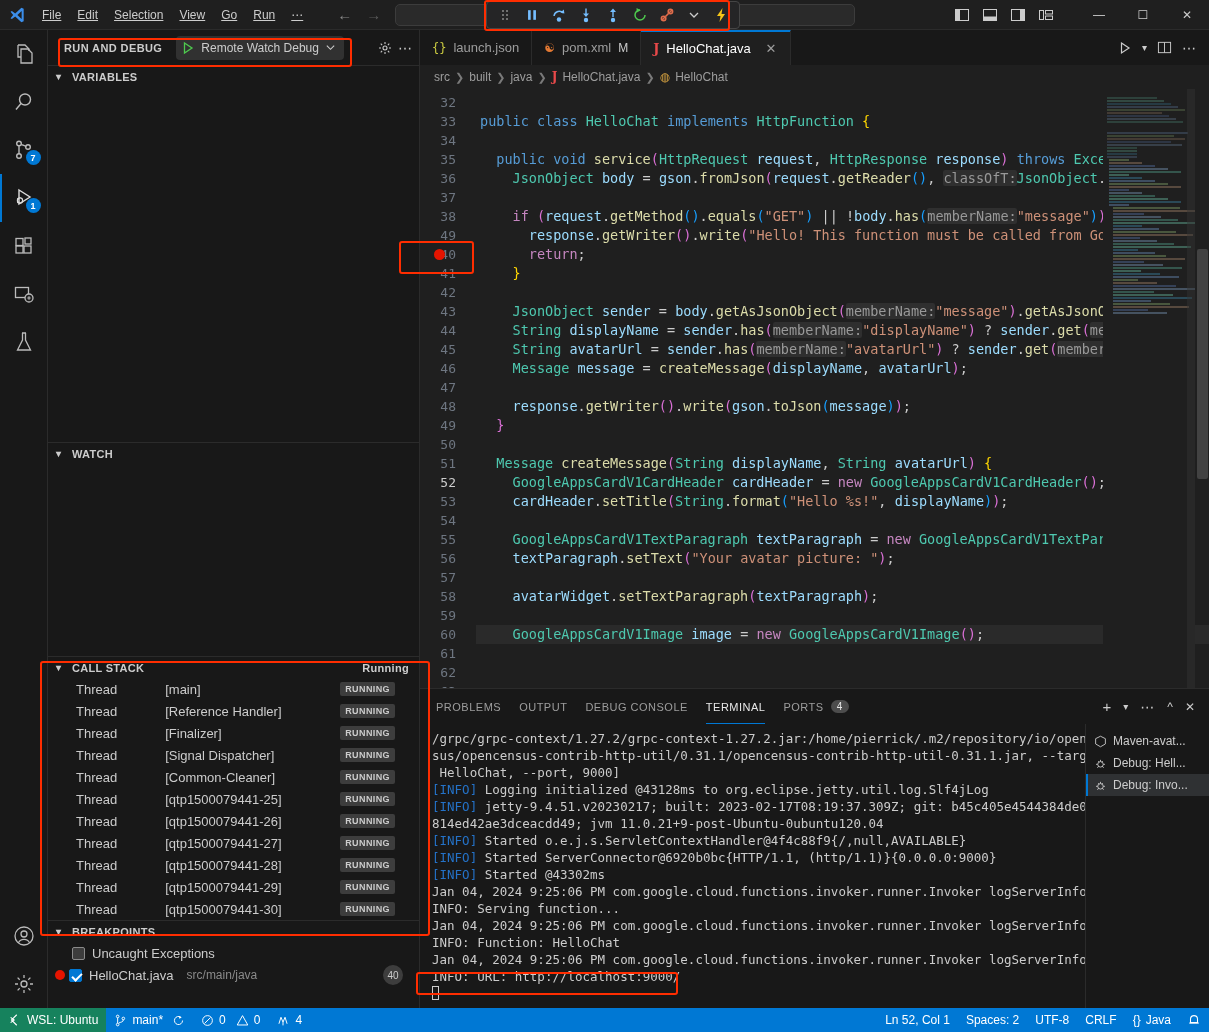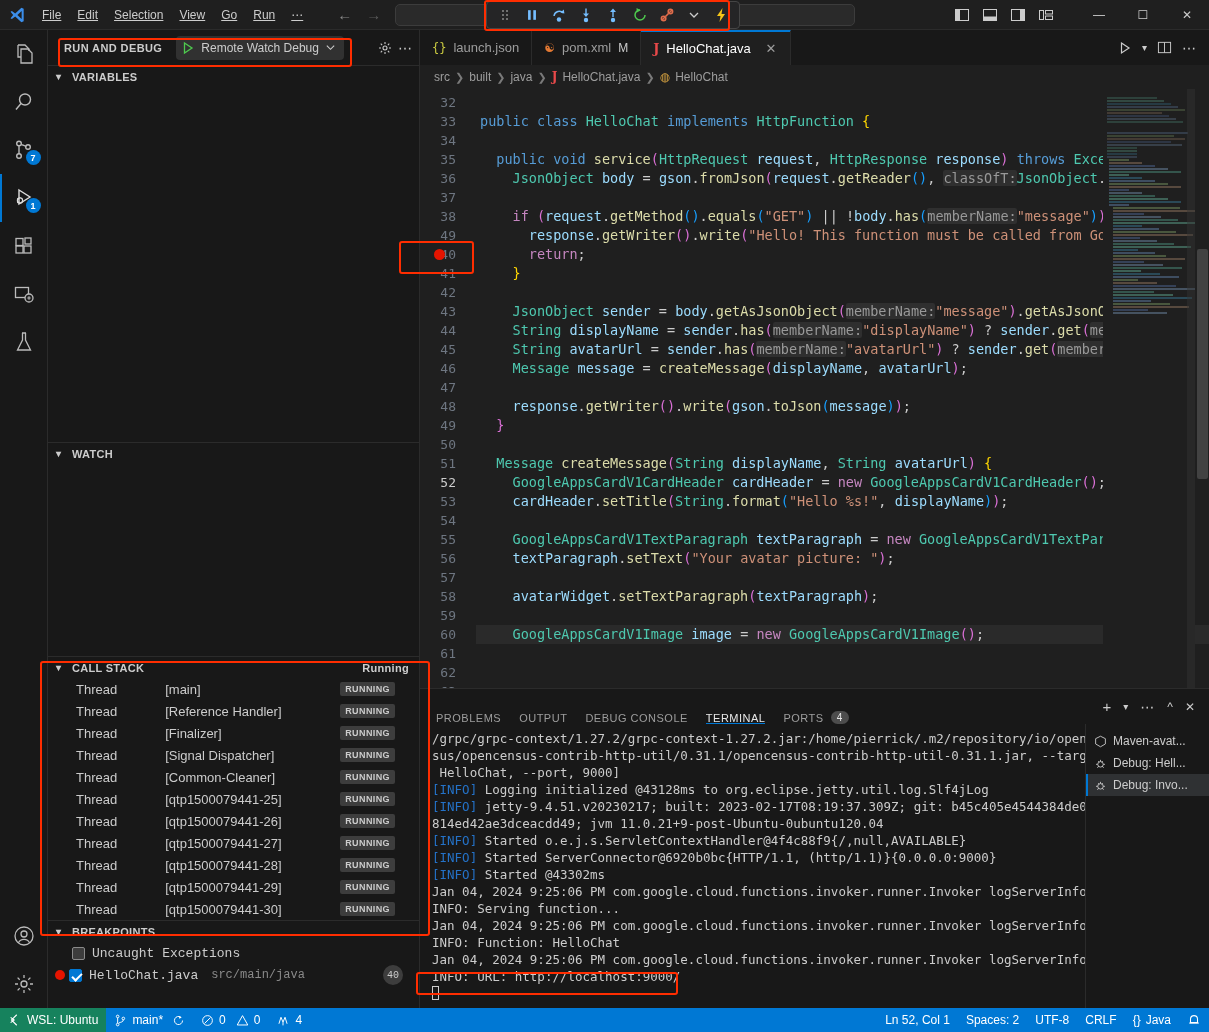--- a/index.html
+++ b/index.html
@@ -91,21 +91,21 @@
   .callstack-body { flex: 0 0 auto; overflow:hidden; }
   .cs-row {
     height: 22px; display:flex; align-items:center; padding-left: 28px; font-size: 13px; gap: 48px;
   }
   .cs-thread-label { color:#cccccc; }
   .cs-thread-word { color:#cccccc; }
   .cs-badge {
     margin-left:auto; margin-right: 24px; background:#3d3d3d; color:#cccccc;
     font-size: 9px; letter-spacing:.4px; padding: 2px 5px; border-radius: 2px; font-weight:600;
   }
-  .bp-row { height: 22px; display:flex; align-items:center; gap:7px; padding-left: 24px; font-size: 13px; font-family: Liberation Mono, monospace; }
+  .bp-row { height: 22px; display:flex; align-items:center; gap:7px; padding-left: 24px; font-size: 13px; }
   .cbox { width: 13px; height: 13px; border: 1px solid #8a8a8a; background: #3c3c3c; border-radius:2px; flex:0 0 13px;}
   .cbox.checked { background:#0078d4; border-color:#0078d4; position:relative; }
   .cbox.checked::after {
     content:''; position:absolute; left:4px; top:1px; width:4px; height:8px;
     border:solid #fff; border-width: 0 2px 2px 0; transform: rotate(45deg);
   }
   .bp-dot { width:10px; height:10px; border-radius:50%; background:#e51400; flex:0 0 10px; margin-left:-17px; margin-right:-3px;}
   .bp-sub { color:#8a8a8a; font-size: 12px; margin-left:6px; }
   .bp-num {
     margin-left:auto; margin-right: 16px; width:20px; height:20px; border-radius:50%;
@@ -163,21 +163,21 @@
   }
   .mm-line { height: 2px; margin-bottom:1px; }
   .editor-scroll {
     position:absolute; right: 0px; top: 0; width: 14px; bottom:0; background:transparent;
   }
   .editor-scroll .thumb { position:absolute; right:1px; top: 160px; width:11px; height:230px; background:#424242; border-radius:2px;}
 
   
   .panel { flex: 0 0 320px; background:#181818; display:flex; flex-direction:column; border-top:1px solid #2b2b2b; }
   .panel-tabs { height: 35px; flex:0 0 35px; display:flex; align-items:center; padding-left: 16px; gap: 18px; }
-  .ptab { font-size: 11px; letter-spacing:.5px; text-transform: uppercase; color:#9d9d9d; height:35px; display:flex; align-items:flex-end; gap:7px;}
+  .ptab { font-size: 11px; letter-spacing:.5px; text-transform: uppercase; color:#9d9d9d; height:35px; display:flex; align-items:center; gap:7px;}
   .ptab.active { color:#e7e7e7; box-shadow: inset 0 -1px 0 #0078d4; }
   .ports-badge { background:#4d4d4d; color:#e7e7e7; border-radius:9px; font-size:10px; padding:1px 6px; }
   .panel-actions { margin-left:auto; display:flex; align-items:center; gap:12px; padding-right:14px; color:#cccccc;}
   .panel-body { flex:1 1 auto; display:flex; min-height:0; }
   .term {
     flex:1 1 auto; padding: 6px 0 0 12px; font-family:"DejaVu Sans Mono", monospace;
     font-size:12.5px; line-height:17px; color:#cccccc; overflow:hidden; white-space:pre;
   }
   .term .info { color:#2472c8; }
   .term-cursor { display:inline-block; width:7px; height:14px; border:1px solid #cccccc; vertical-align:-2px;}

